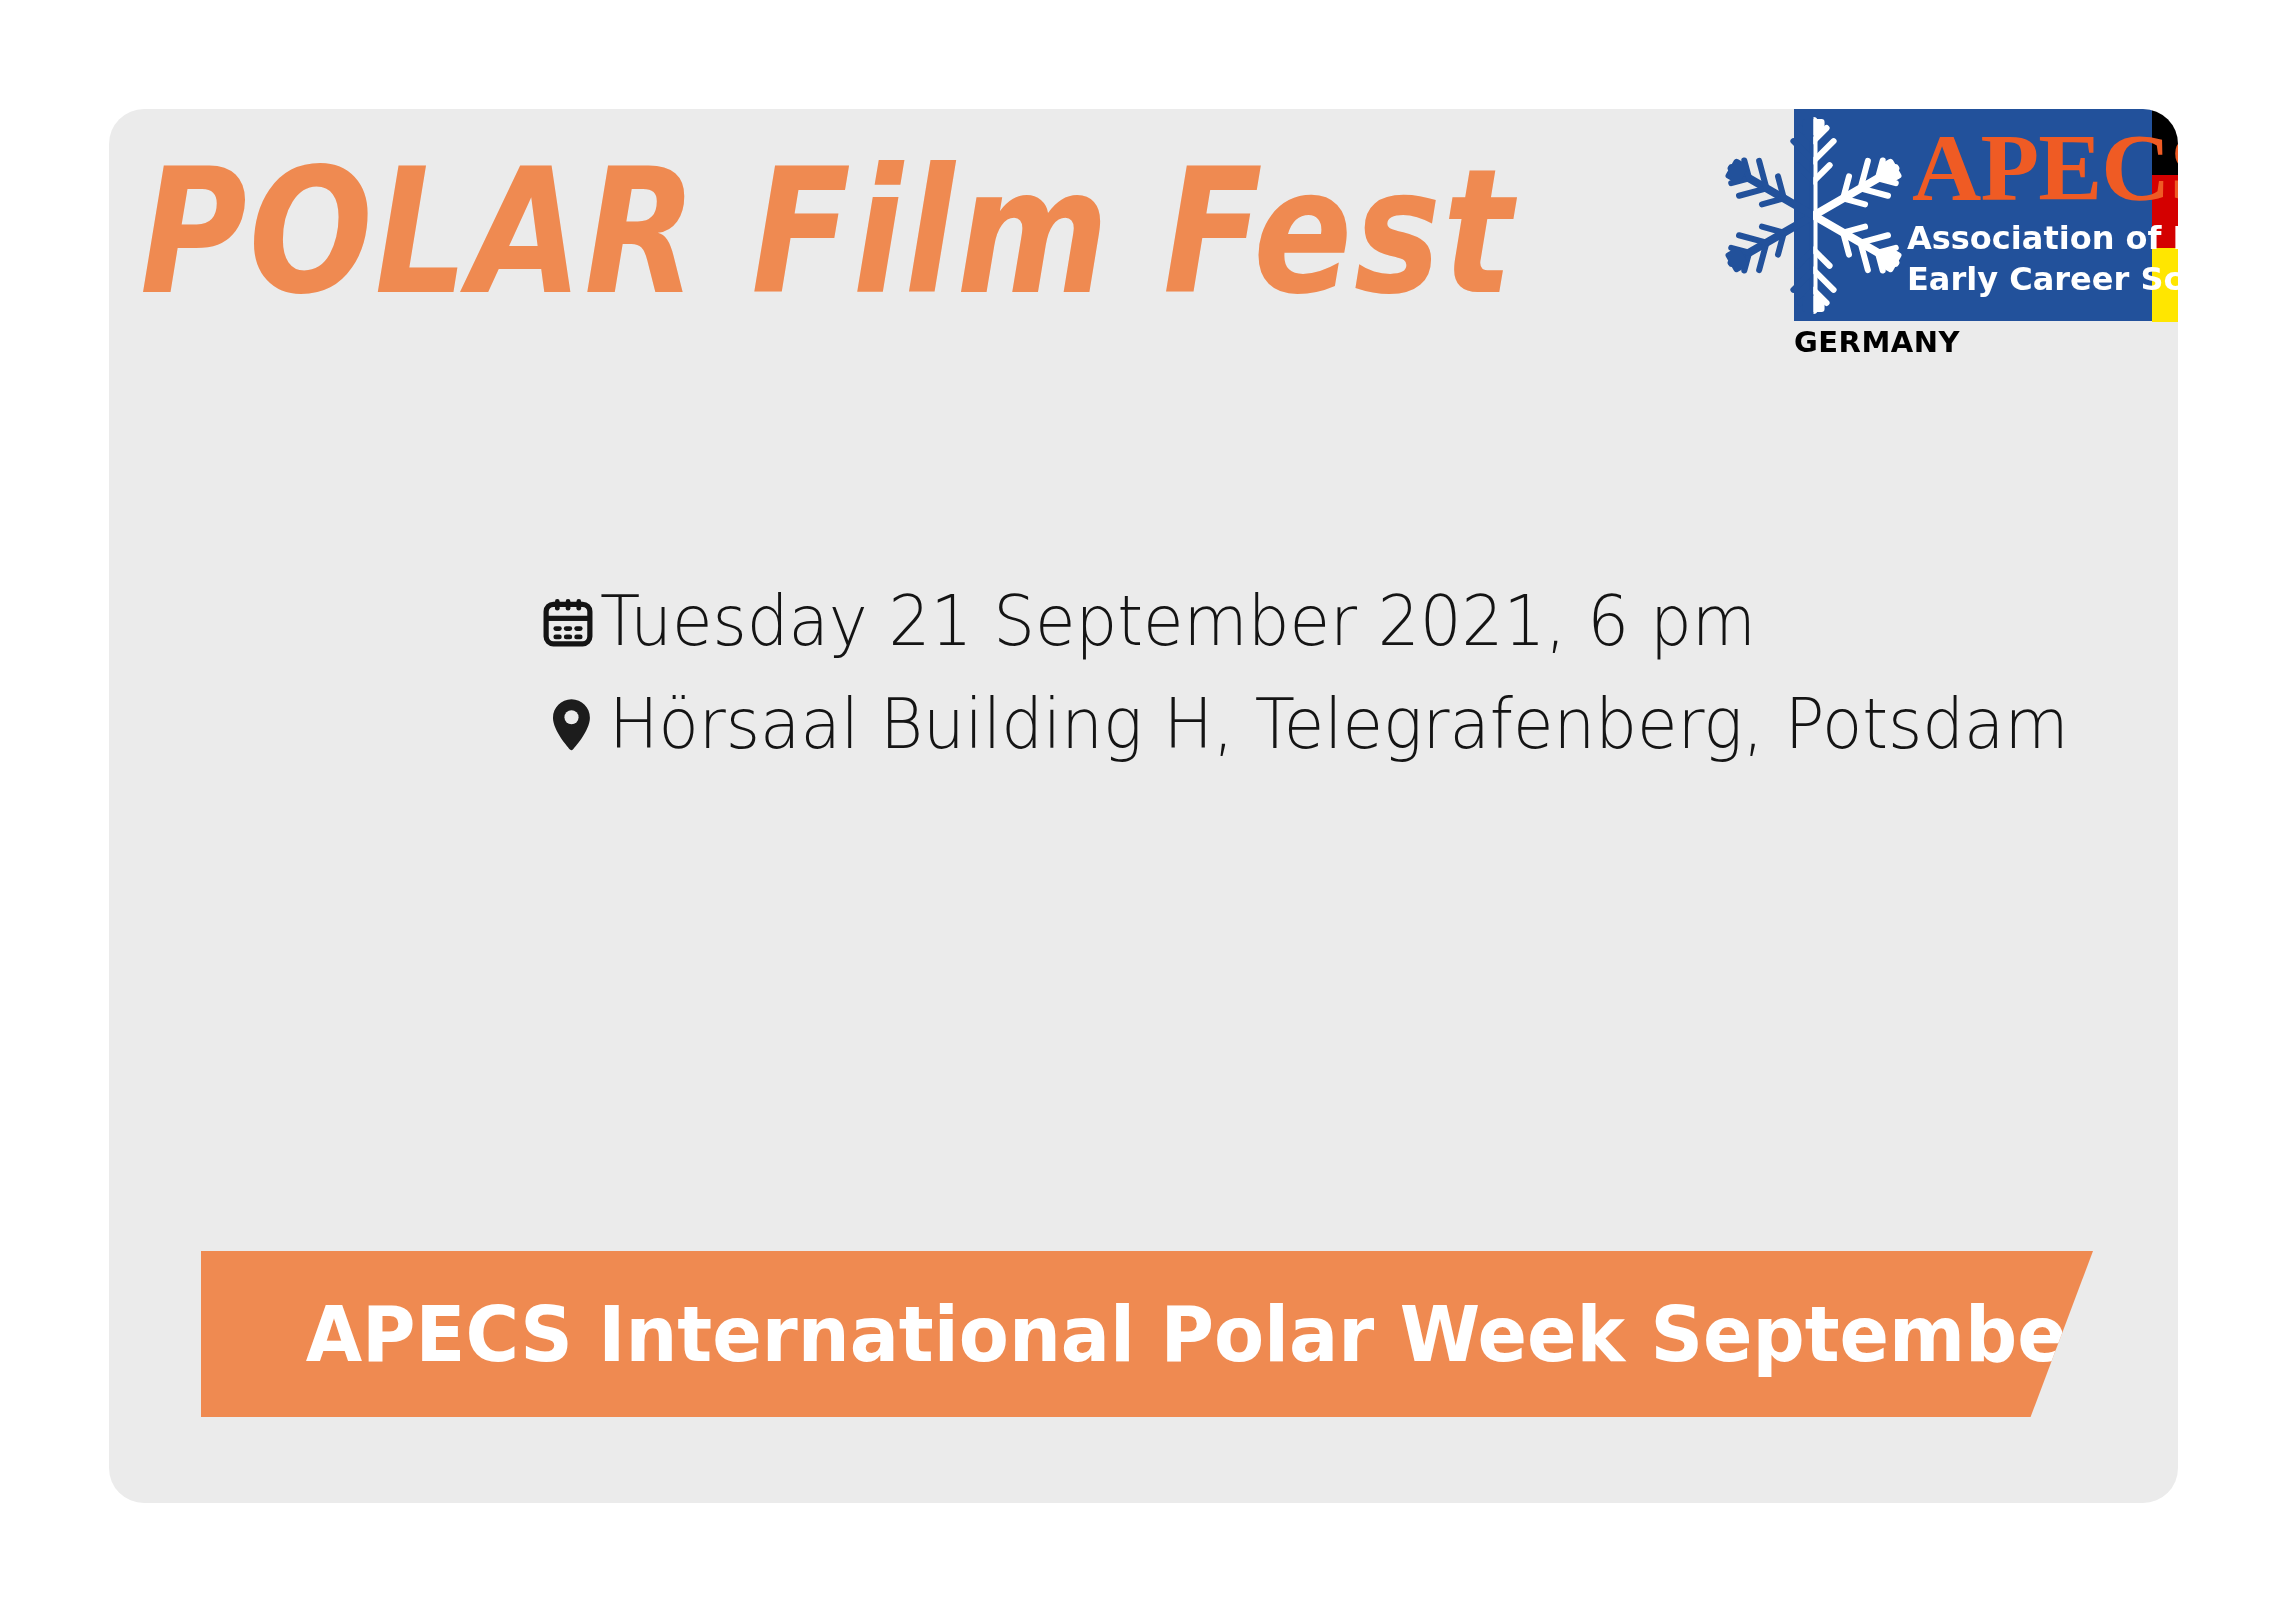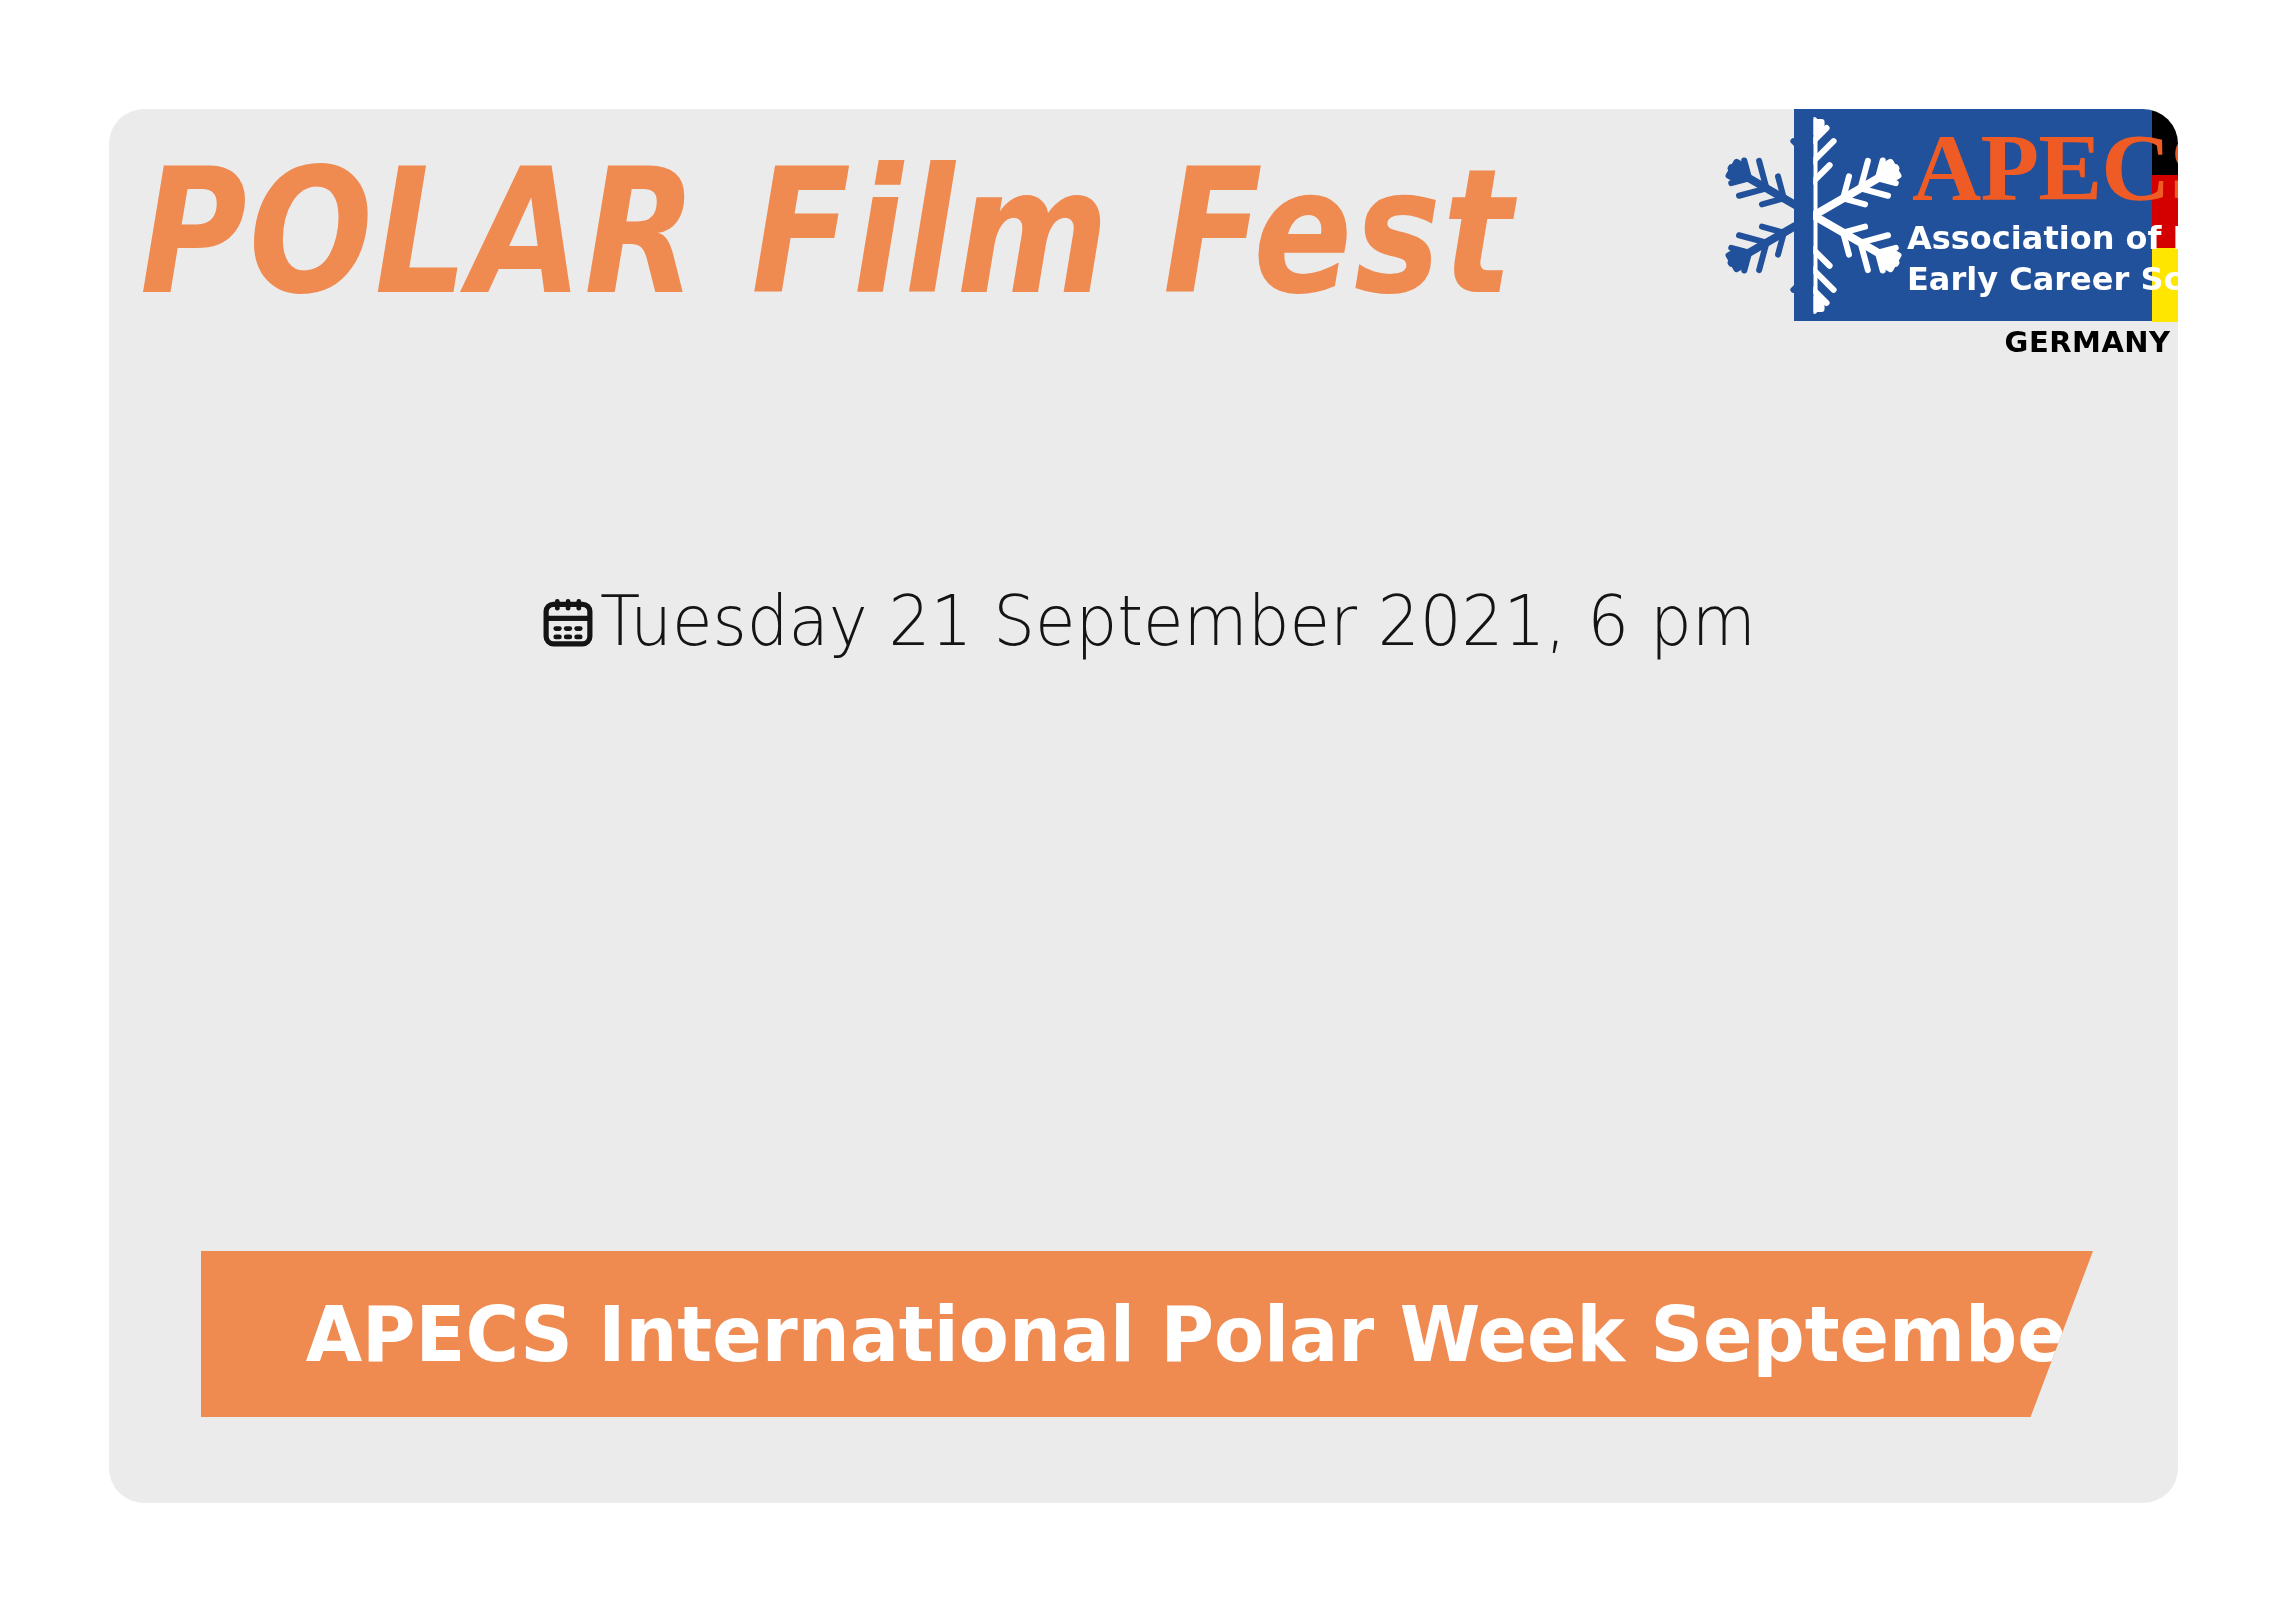--- a/index.html
+++ b/index.html
@@ -97,21 +97,21 @@
     font-size: 32px;
     line-height: 41px;
     text-align: right;
     white-space: nowrap;
   }
   .logo-germany {
     position: absolute;
     left: 0px;
     top: 216px;
     width: 384px;
-    text-align: right;
+    text-align: left;
     padding-right: 7.4px;
     box-sizing: border-box;
     color: #000000;
     font-family: "DejaVu Sans", sans-serif;
     font-weight: 700;
     font-size: 29px;
     line-height: 35px;
     letter-spacing: 0.5px;
     white-space: nowrap;
   }
@@ -345,20 +345,29 @@
             <rect x="20" y="28" width="8" height="4.6" rx="2.3" fill="#141414"></rect>
             <rect x="30" y="28" width="8" height="4.6" rx="2.3" fill="#141414"></rect>
             <rect x="10" y="36" width="8" height="4.6" rx="2.3" fill="#141414"></rect>
             <rect x="20" y="36" width="8" height="4.6" rx="2.3" fill="#141414"></rect>
             <rect x="30" y="36" width="8" height="4.6" rx="2.3" fill="#141414"></rect>
           </svg>
         </span>
         <span class="detail-text">Tuesday 21 September 2021, 6 pm</span>
       </div>
 
+      <div class="detail-row location">
+        <span class="detail-icon">
+          <svg viewBox="0 0 32 44" width="39" height="54" aria-hidden="true">
+            <path d="M16 0.8C7.6 0.8 0.8 7.6 0.8 16c0 10.7 13.2 25.2 14 26.1 0.6 0.7 1.7 0.7 2.3 0 0.8-0.9 14-15.4 14-26.1C31.2 7.6 24.4 0.8 16 0.8z" fill="#1c1c1c"></path>
+            <circle cx="16" cy="15.6" r="5.8" fill="#ebebeb"></circle>
+          </svg>
+        </span>
+        <span class="detail-text">Hörsaal Building H, Telegrafenberg, Potsdam</span>
+      </div>
 
     </div>
 
     <div class="banner-wrap">
       <div class="banner">
         <span class="banner-text">APECS International Polar Week September 2021</span>
       </div>
     </div>
 
   </div>

